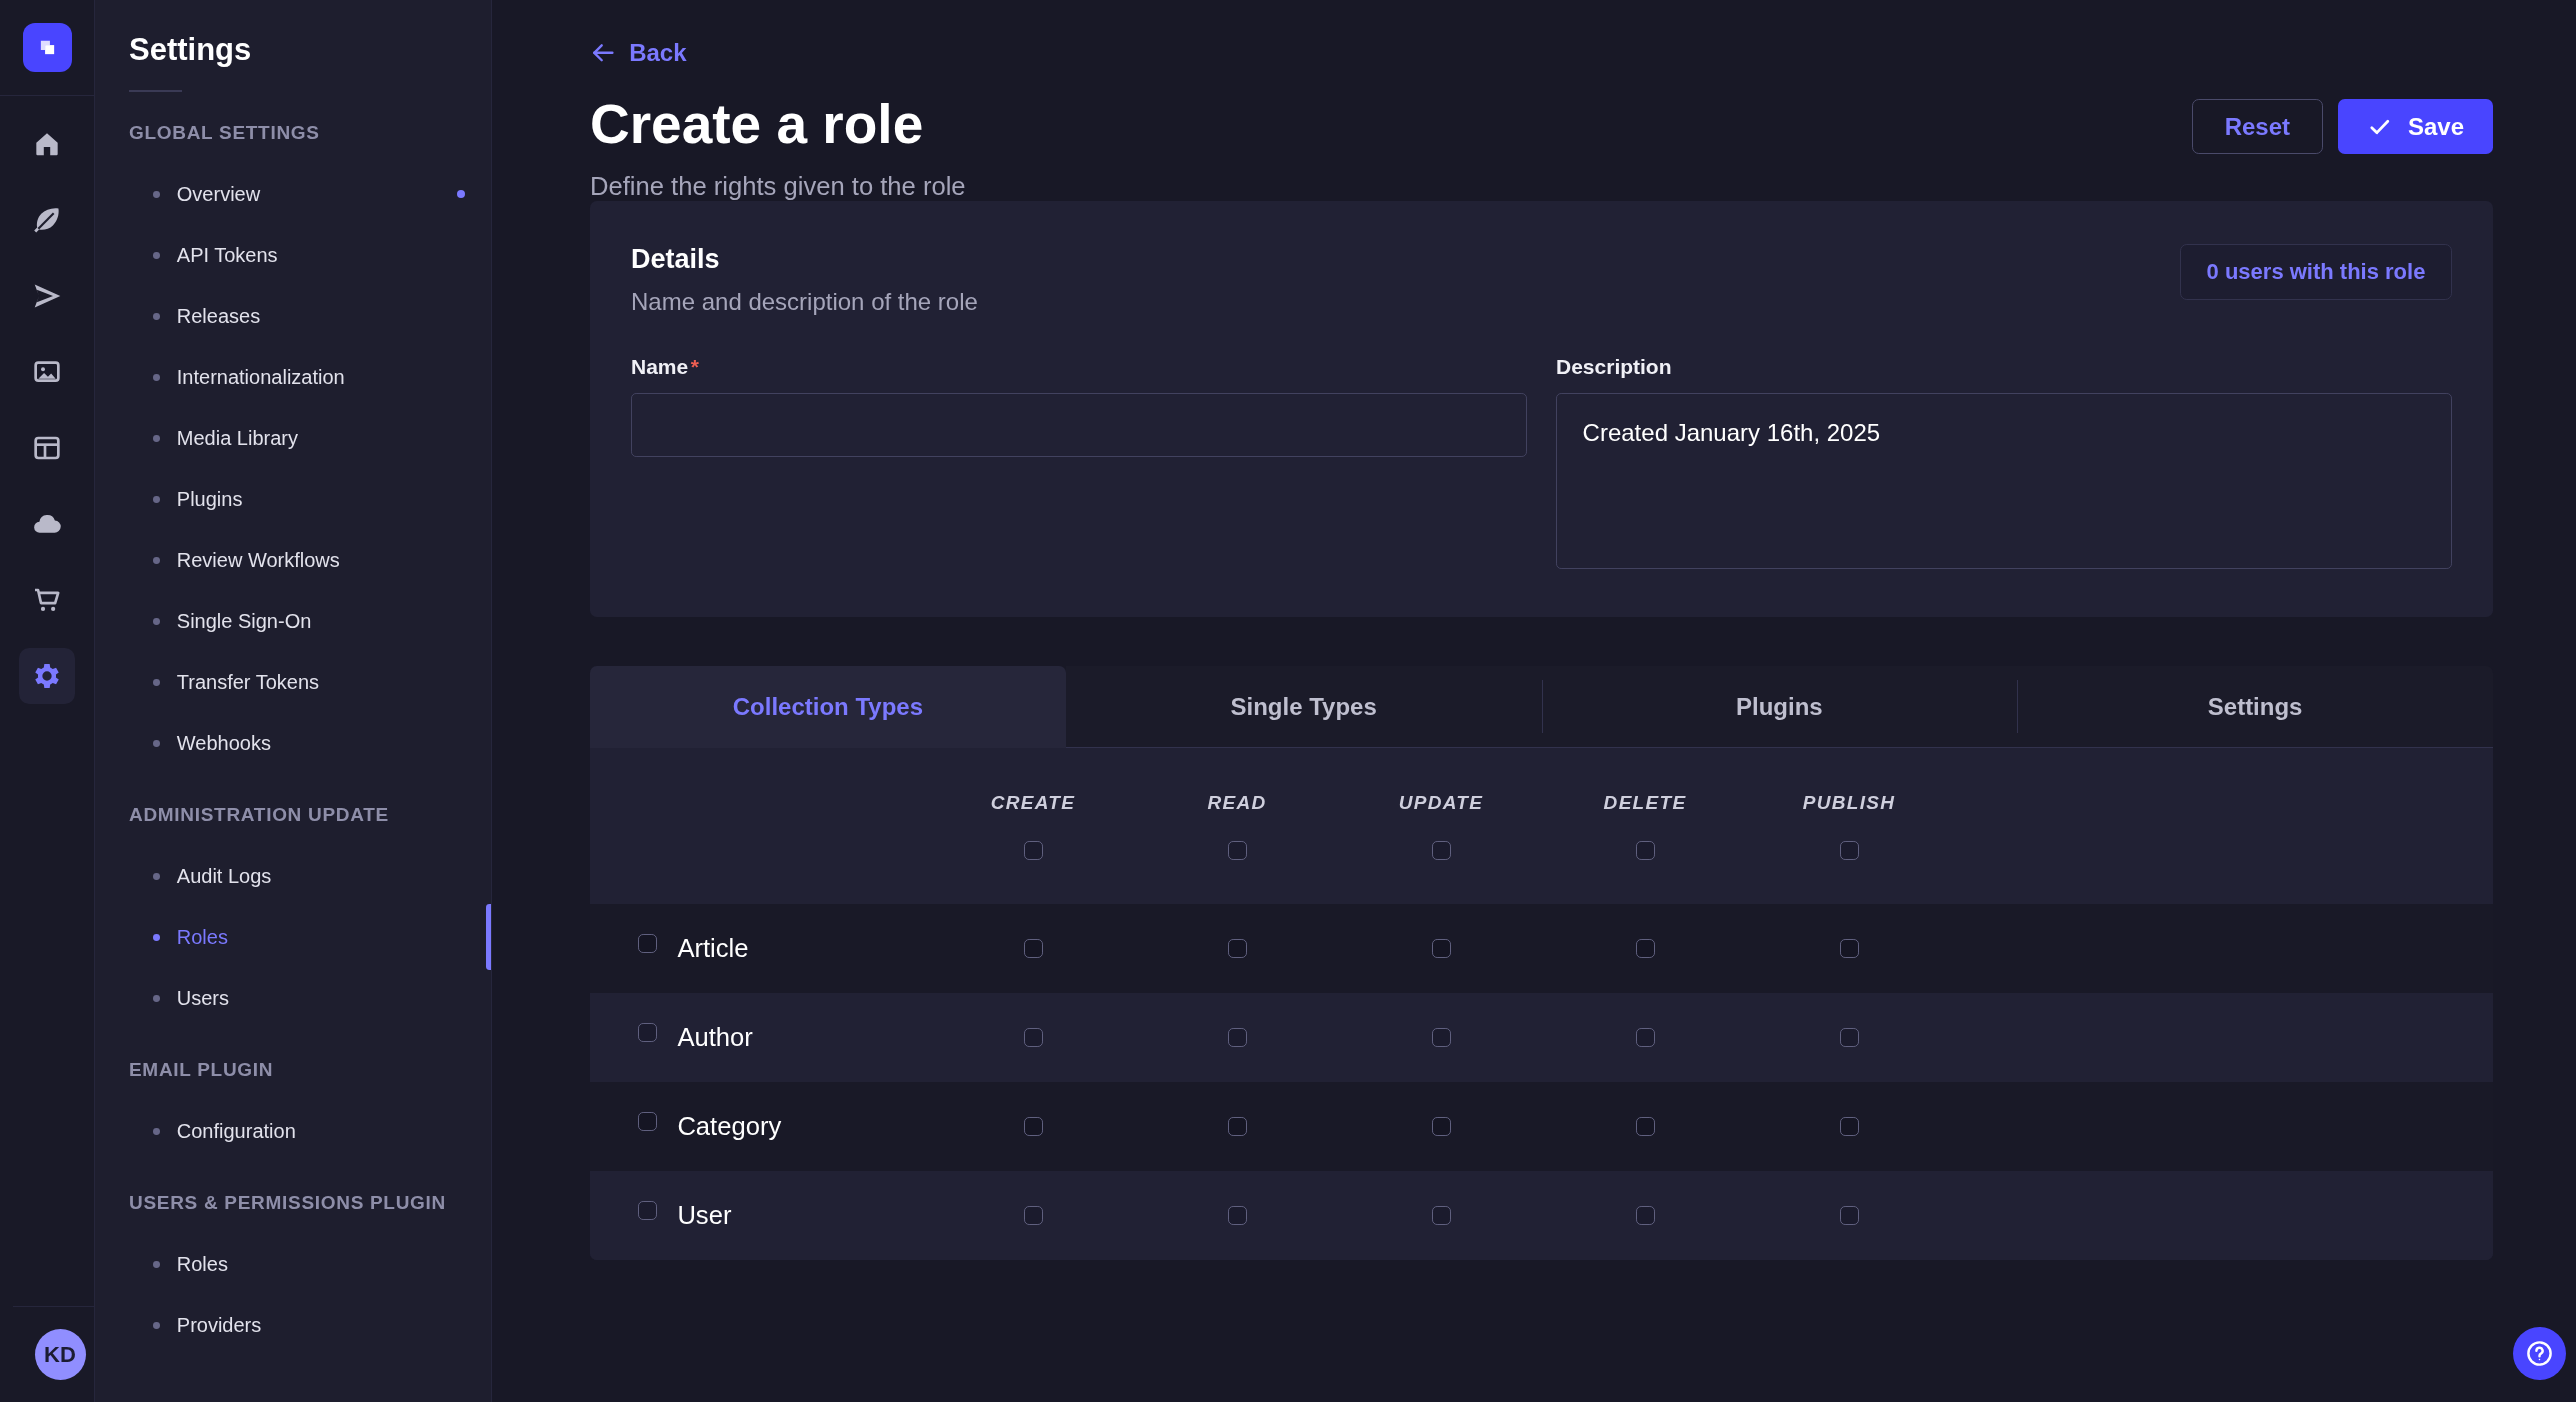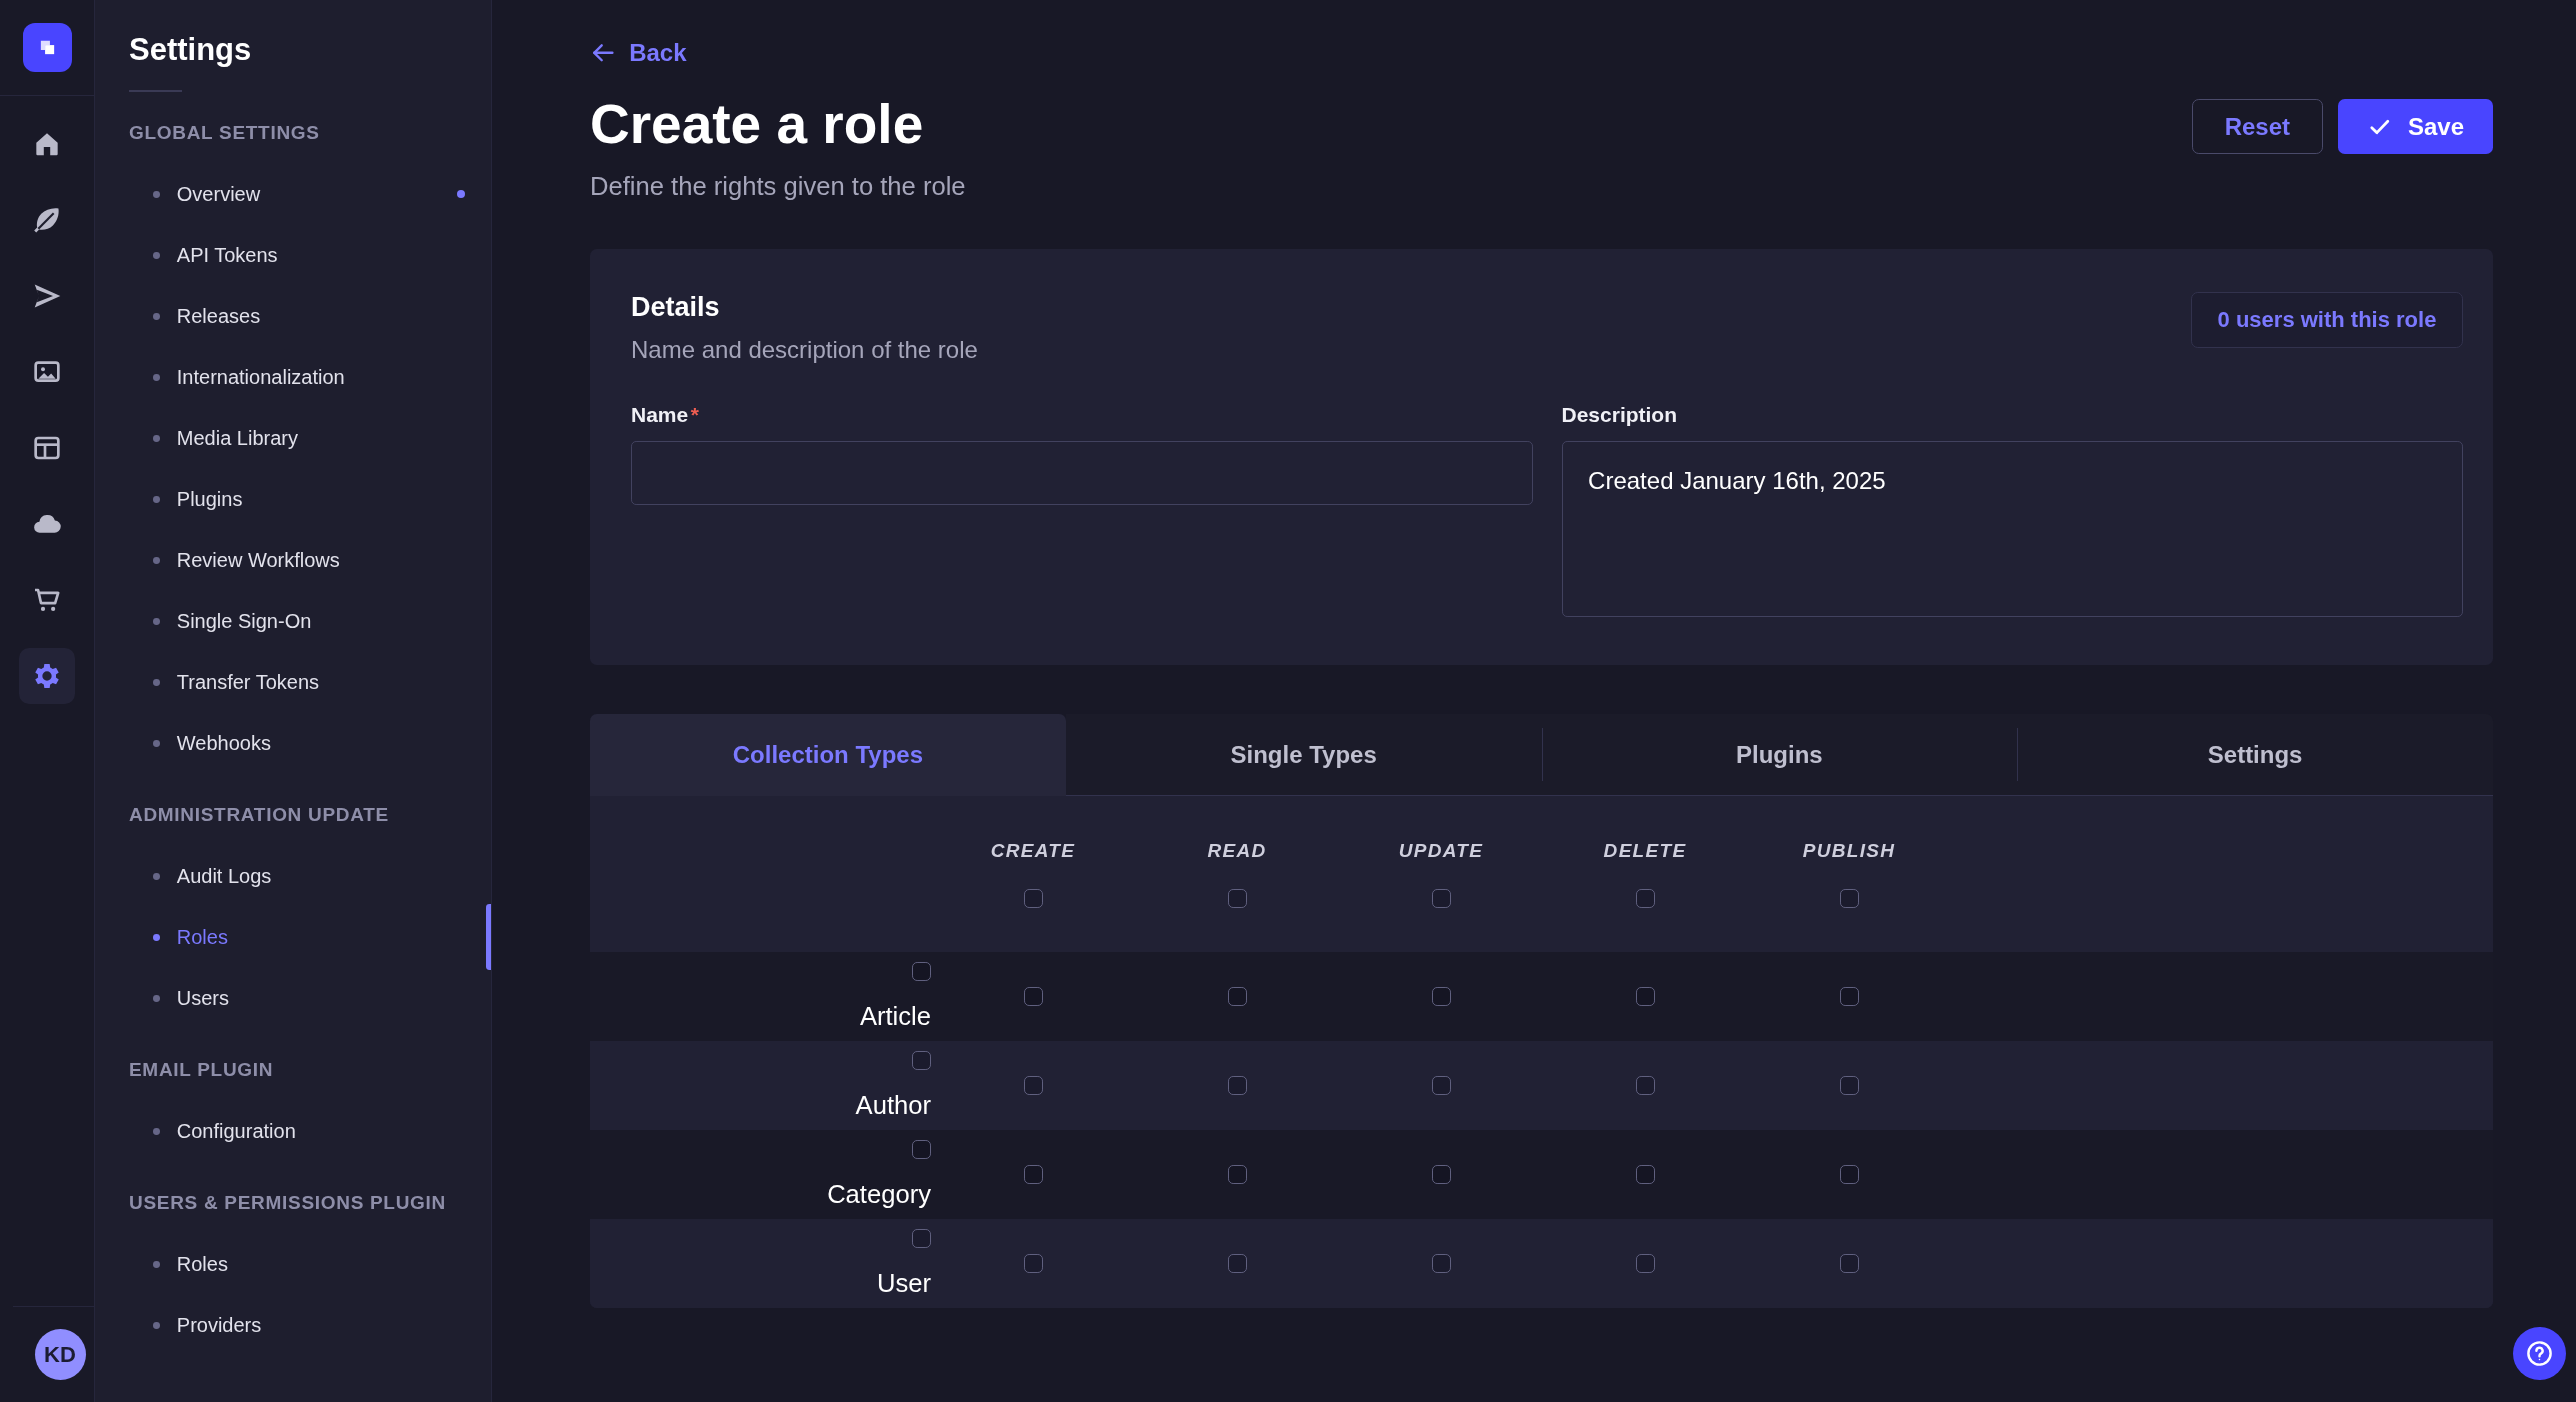--- a/index.html
+++ b/index.html
@@ -62,21 +62,21 @@
   .actions{display:flex;gap:15px;margin-top:5.1px;justify-content:space-between;}
   .btn{font-family:inherit;cursor:pointer;}
   .btn-reset{height:55px;padding:0 32px;border:0.9px solid #4a4a6a;border-radius:6.8px;
         background:transparent;color:var(--purple-text);font-size:24px;font-weight:600;}
   .btn-save{height:55px;padding:0 29px;border:none;border-radius:6.8px;background:var(--purple);
         color:#fff;font-size:24px;font-weight:600;display:flex;align-items:center;gap:15.3px;}
   .btn-save svg{width:25.6px;height:25.6px;}
 
   
   .card{background:var(--card);border-radius:6.8px;}
-  .details-card{margin-top:48px;padding:43px 30px 48px 41px;}
+  .details-card{padding:43px 41px 48px 41px;}
   .details-head{display:flex;justify-content:space-between;align-items:flex-start;}
   .details-title{font-size:27px;font-weight:bold;}
   .details-sub{font-size:24px;color:var(--dim);margin-top:13.6px;}
   .users-btn{height:56px;padding:0 25.6px;background:#1d1d30;border:0.9px solid var(--border2);
         border-radius:6.8px;color:var(--purple-text);font-size:22px;font-weight:bold;}
   .fields{display:flex;gap:29px;margin-top:39px;}
   .field{flex:1;min-width:0;}
   .field-label{font-size:21px;font-weight:600;color:#f0f0f6;}
   .req{color:#ee5e52;margin-left:2.6px;}
   .text-input{display:block;width:100%;margin-top:13.6px;height:64px;background:transparent;
@@ -98,21 +98,21 @@
   .tab.active{background:var(--tab-active);color:var(--purple-text);border-bottom:none;
         border-radius:6.8px 6.8px 0 0;}
   .perm-table{background:var(--card);border-radius:0 0 6.8px 6.8px;overflow:hidden;}
   .perm-grid{display:grid;grid-template-columns:341px repeat(5,204px) 1fr;}
   .perm-head{height:156px;font-style:italic;}
   .col-head{display:flex;flex-direction:column;align-items:center;justify-content:center;gap:27px;}
   .col-label{font-size:19px;font-weight:bold;letter-spacing:1.3px;color:#cfcfdd;}
   .perm-row{height:89px;align-items:center;}
   .perm-row.dark{background:var(--row-dark);}
   .perm-row.light{background:var(--card);}
-  .row-name{display:flex;align-items:flex-end;gap:20.4px;padding-left:48px;font-size:25.6px;color:#fff;flex-direction:column;}
+  .row-name{display:flex;align-items:flex-start;gap:20.4px;padding-left:48px;font-size:25.6px;color:#fff;}
   .cell{display:flex;justify-content:center;align-items:center;}
   .checkbox{width:19px;height:19px;border:1.7px solid var(--cbx);border-radius:5.1px;
         background:rgba(12,12,24,.25);cursor:pointer;flex:0 0 auto;}
 
   
   .help-btn{position:absolute;right:10.2px;bottom:22px;width:53px;height:53px;border-radius:50%;
         background:var(--purple);border:none;display:flex;align-items:center;justify-content:center;
         cursor:pointer;}
   .help-btn svg{width:31px;height:31px;}
 </style>

